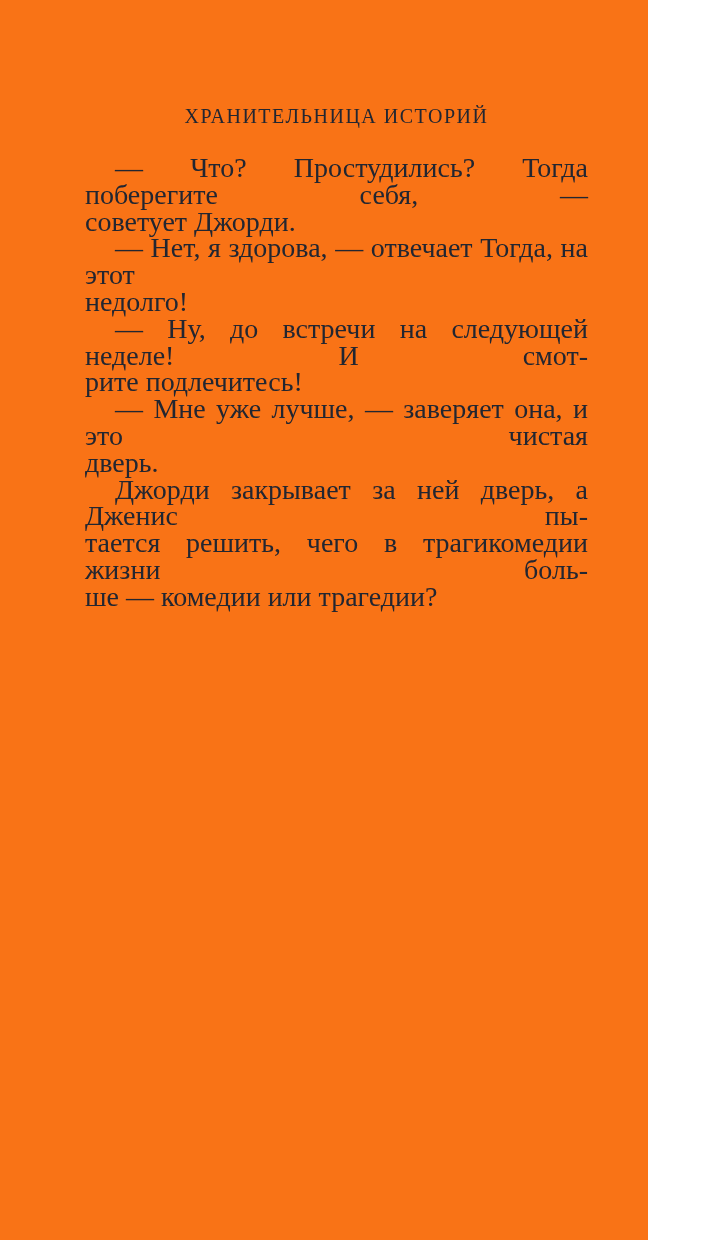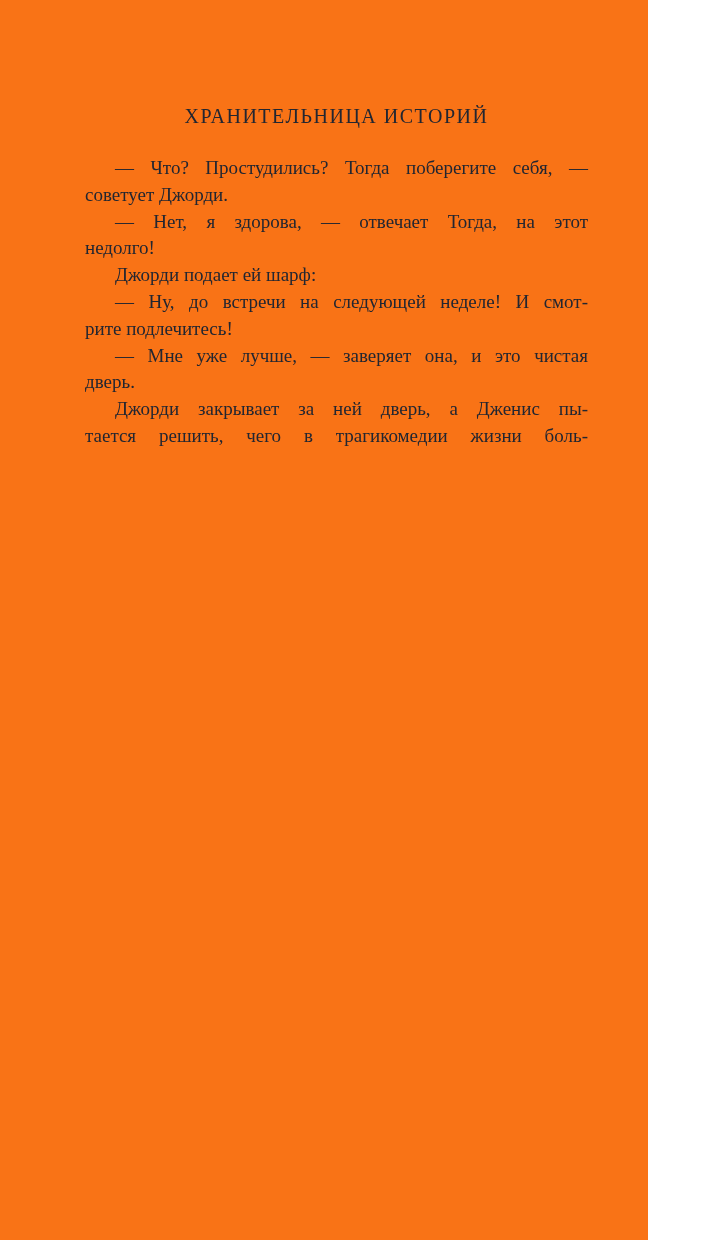--- a/index.html
+++ b/index.html
@@ -25,21 +25,21 @@
     font-size: 20px;
     line-height: 22px;
     letter-spacing: 1.5px;
     white-space: nowrap;
   }
   .body-text {
     position: absolute;
     top: 155px;
     left: 85px;
     width: 503px;
-    font-size: 19px;
+    font-size: 28px;
     line-height: 26.8px;
   }
   .paragraph {
     margin: 0;
   }
   .line {
     text-align: justify;
     text-align-last: justify;
   }
   .line.first {
@@ -57,28 +57,26 @@
   <div class="body-text">
       <div class="paragraph">
         <div class="line first">— Что? Простудились? Тогда поберегите себя, —</div>
         <div class="line last">советует Джорди.</div>
       </div>
       <div class="paragraph">
         <div class="line first">— Нет, я здорова, — отвечает Тогда, на этот</div>
         <div class="line last">недолго!</div>
       </div>
       <div class="paragraph">
-        <div class="line first last">Джорди подает ей шарф:</div>
-      </div>
-      <div class="paragraph">
         <div class="line first">— Ну, до встречи на следующей неделе! И смот-</div>
         <div class="line last">рите подлечитесь!</div>
       </div>
       <div class="paragraph">
         <div class="line first">— Мне уже лучше, — заверяет она, и это чистая</div>
         <div class="line last">дверь.</div>
       </div>
       <div class="paragraph">
         <div class="line first">Джорди закрывает за ней дверь, а Дженис пы-</div>
         <div class="line">тается решить, чего в трагикомедии жизни боль-</div>
+        <div class="line last">ше — комедии или трагедии?</div>
       </div>
     </div>
 </div>
 
 </body></html>

